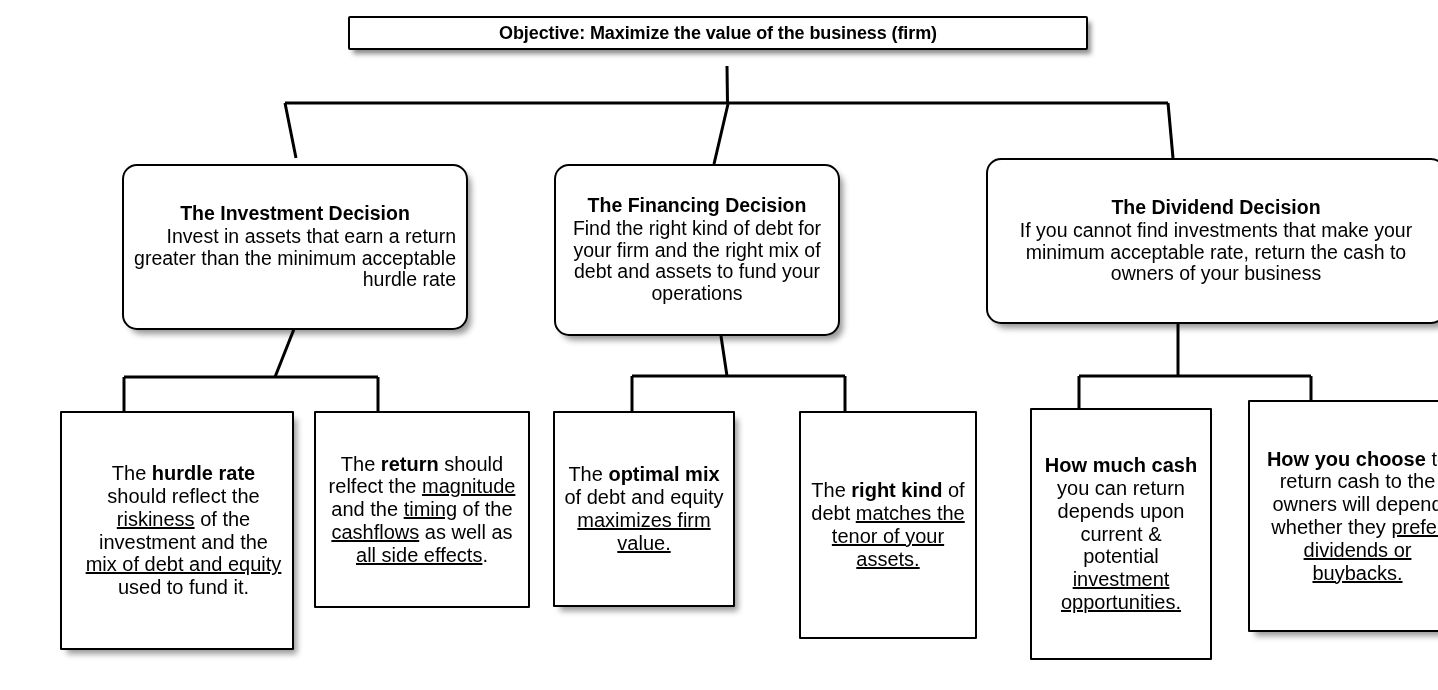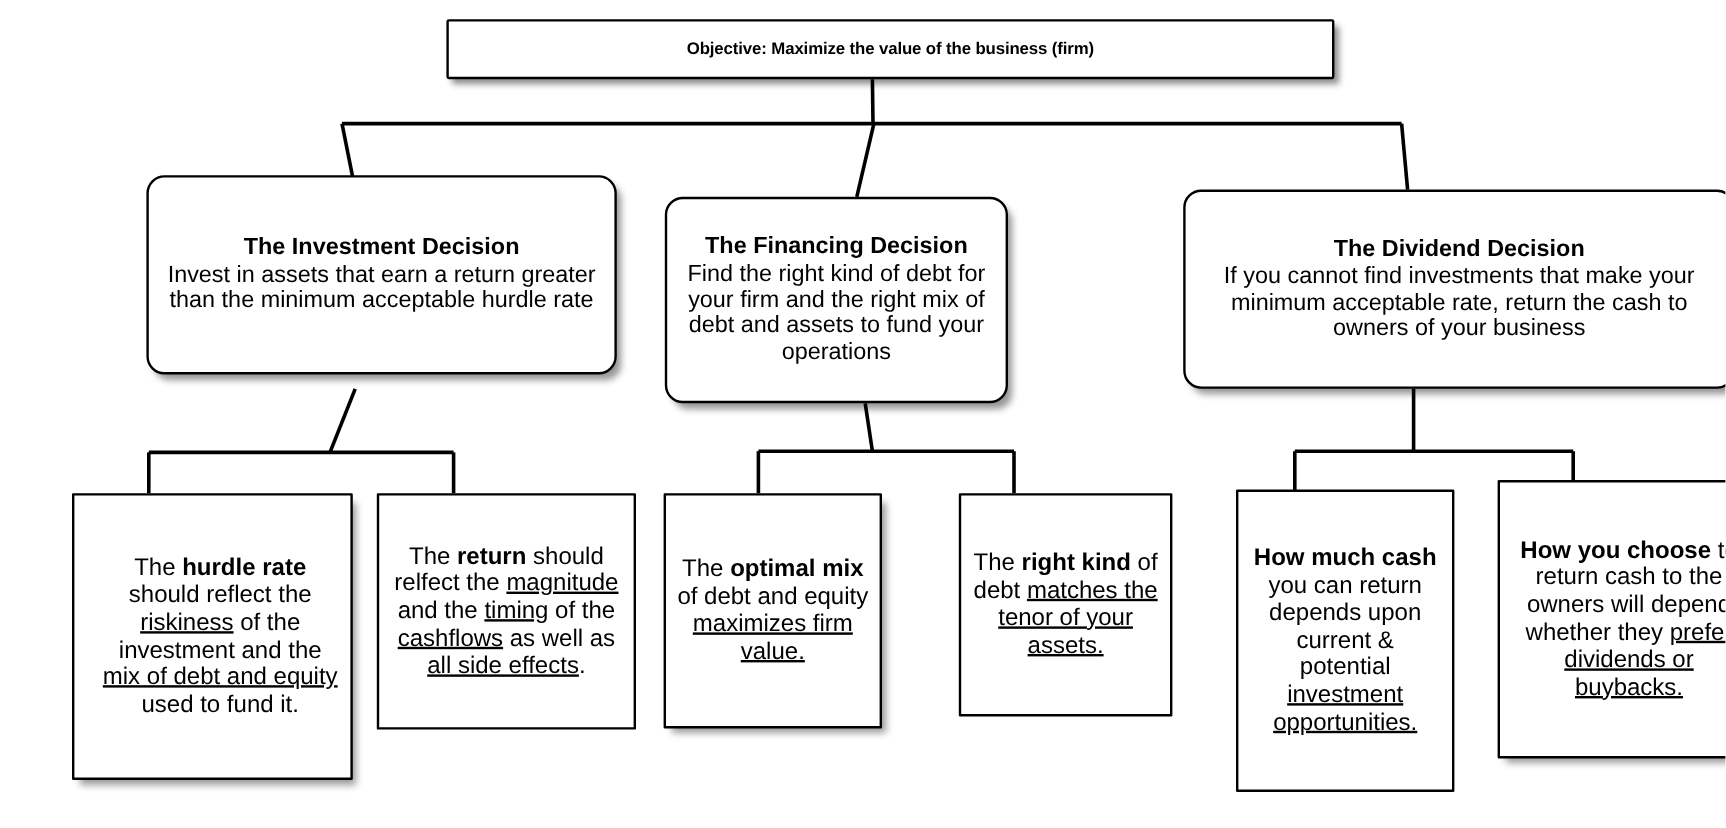--- a/index.html
+++ b/index.html
@@ -41,54 +41,54 @@
   .node .title {
     font-weight: bold;
     display: block;
   }
   .node .body {
     display: block;
     font-weight: normal;
   }
   
   .node.root {
-    left: 372px;
+    left: 348px;
     top: 16px;
     width: 740px;
-    height: 50px;
+    height: 34px;
     border-width: 2.5px;
     border-radius: 2px;
-    font-size: 14px;
+    font-size: 18px;
     box-shadow: 4px 5px 5px -1px rgba(0,0,0,0.45);
   }
   .node.root .title { letter-spacing: -0.1px; }
   
   .node.tier2 {
     border-radius: 15px;
     box-shadow: 5px 6px 6px -2px rgba(0,0,0,0.42);
     font-size: 19.5px;
     padding: 4px 10px;
   }
   .node.tier2 .title { font-size: 19.5px; margin-bottom: 1px; }
-  #node-investment { left: 122px;  top: 146px; width: 392px; height: 166px; }
+  #node-investment { left: 122px;  top: 164px; width: 346px; height: 166px; text-align: right; }
   #node-financing  { left: 554px;  top: 164px; width: 286px; height: 172px; }
   #node-dividend   { left: 986px;  top: 158px; width: 460px; height: 166px; }
   
   .node.tier3 {
     border-radius: 1px;
     font-size: 20px;
     padding: 4px 8px;
     line-height: 1.14;
     margin-left: 44px;
   }
   .node.tier3.shadowed { box-shadow: 5px 6px 6px -2px rgba(0,0,0,0.40); }
   #node-hurdle     { left: 16px;   top: 411px; width: 234px; height: 239px; padding-left: 21px; }
   #node-return     { left: 270px;  top: 411px; width: 216px; height: 197px; }
   #node-optimalmix { left: 509px;  top: 411px; width: 182px; height: 196px; }
-  #node-rightkind  { left: 755px;  top: 411px; width: 178px; height: 186px; }
+  #node-rightkind  { left: 755px;  top: 411px; width: 178px; height: 228px; }
   #node-howmuch    { left: 986px;  top: 408px; width: 182px; height: 252px; }
   #node-howchoose  { left: 1204px; top: 400px; width: 219px; height: 232px; }
   .u { text-decoration: underline; text-underline-offset: 1px; }
   .b { font-weight: bold; }
 </style>
 </head>
 <body>
 
 <div id="canvas">
 

